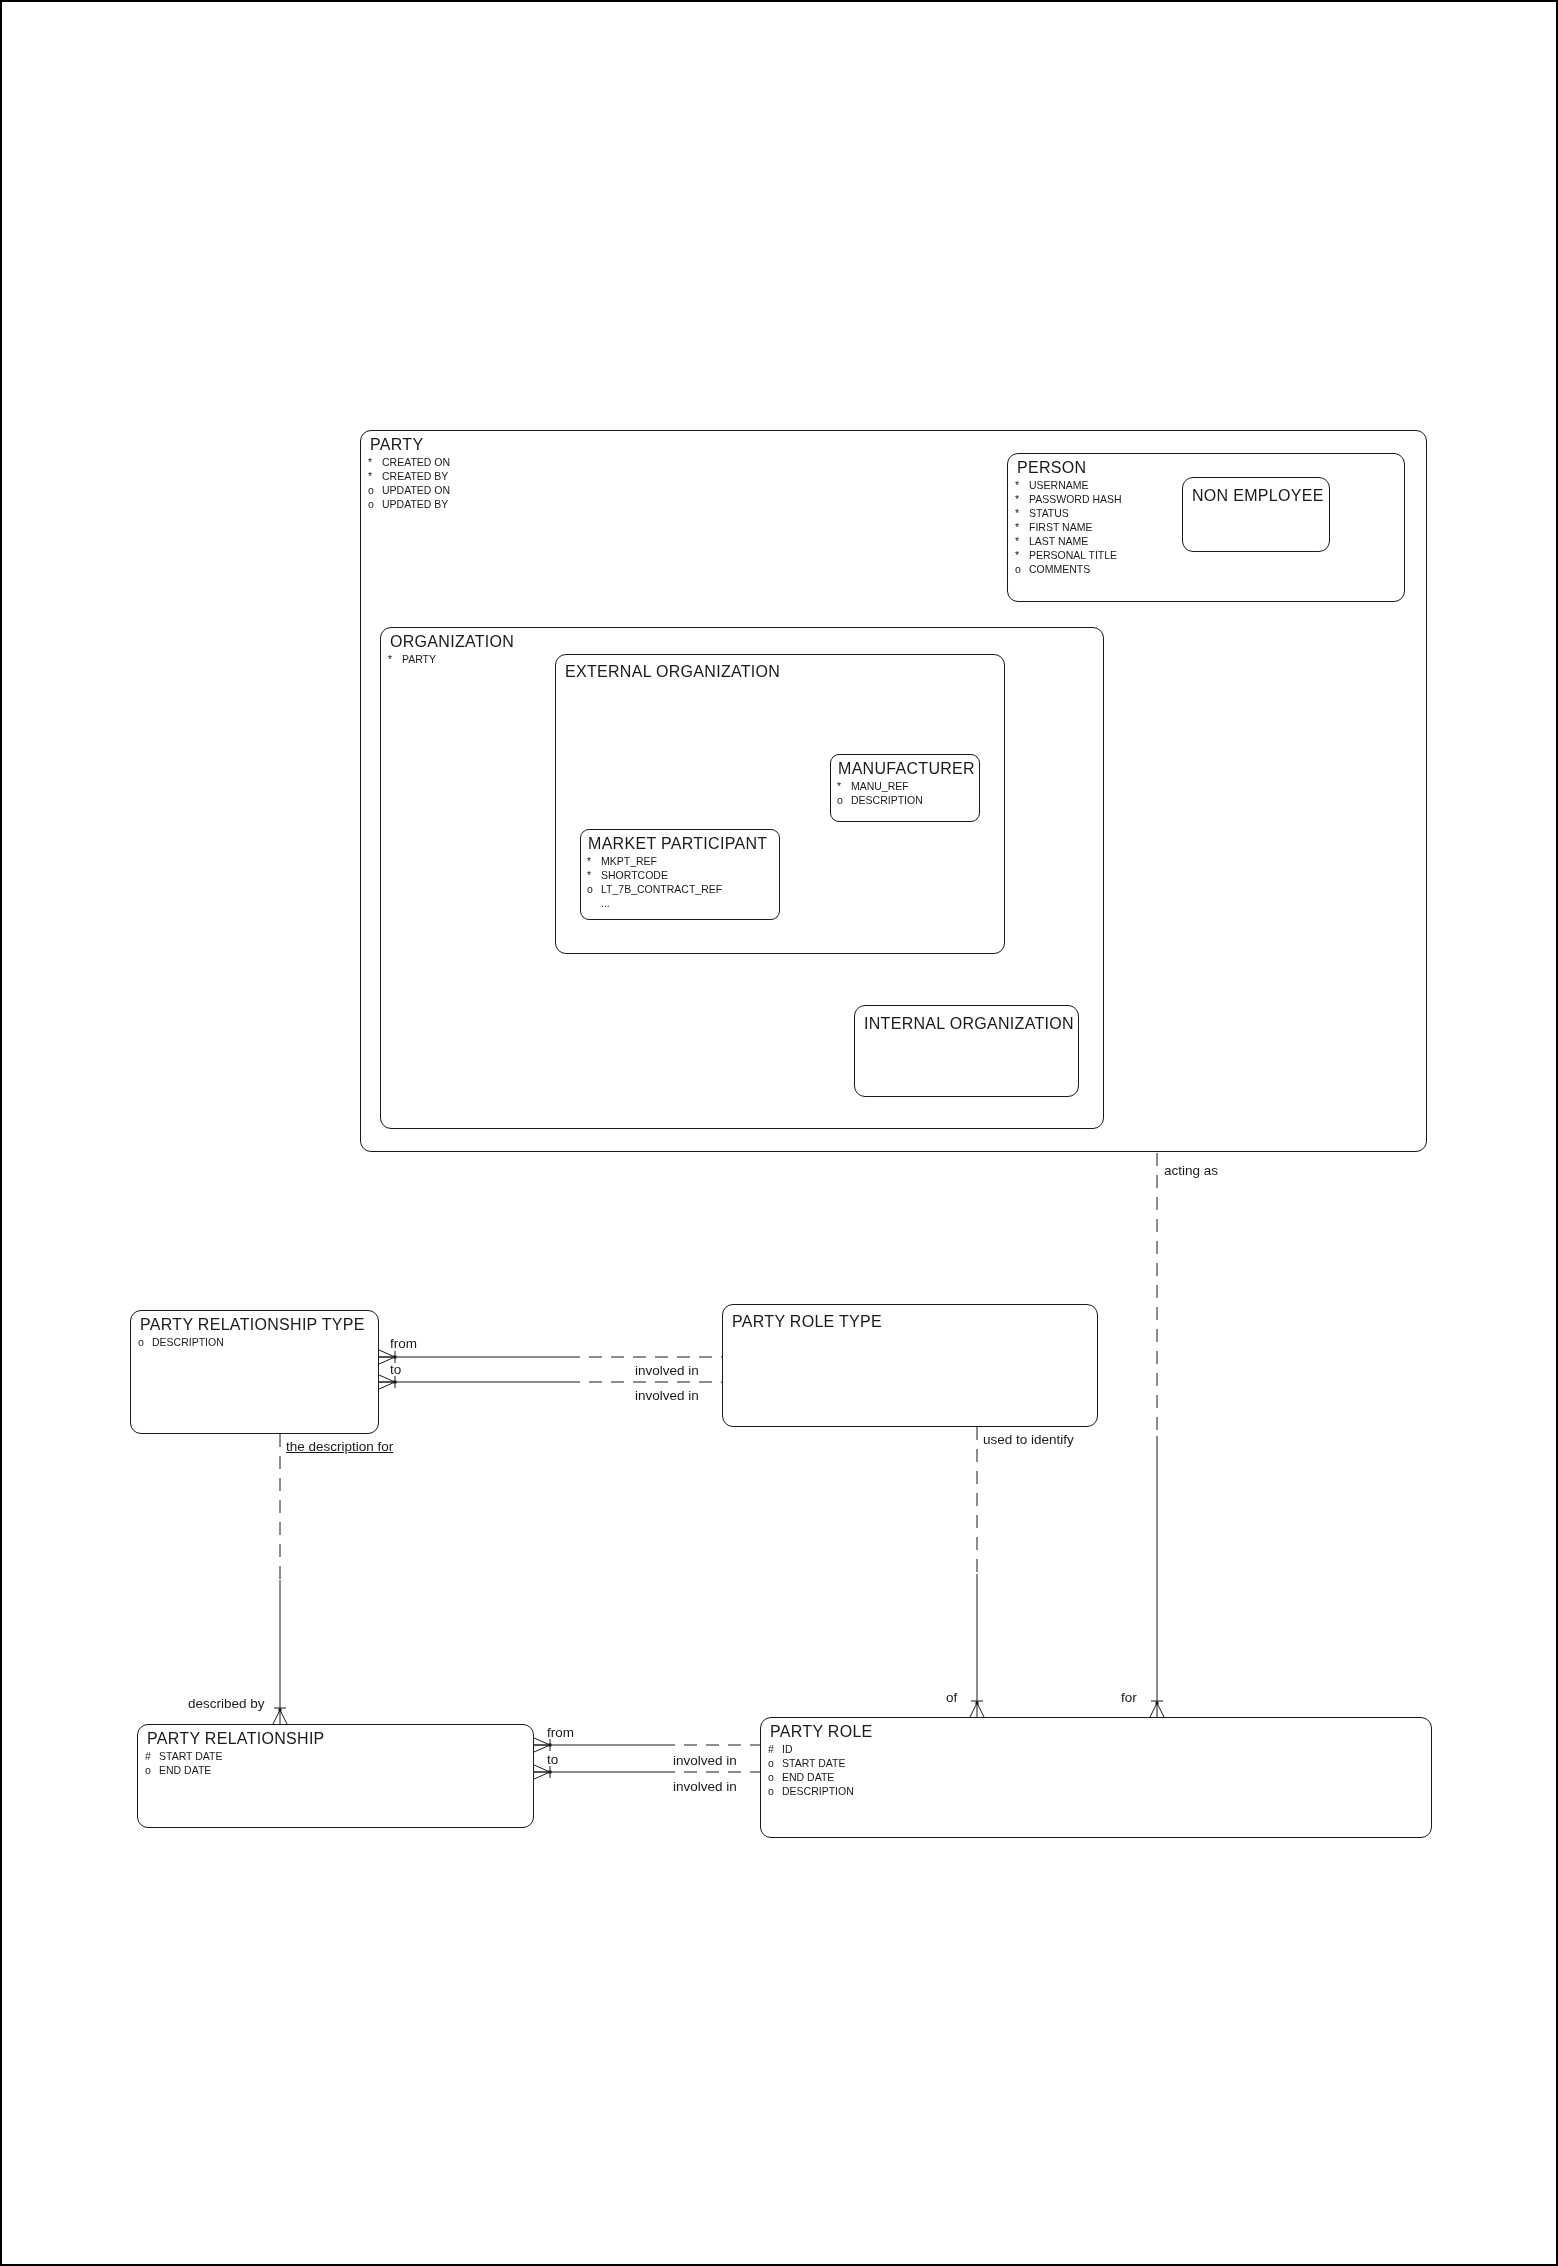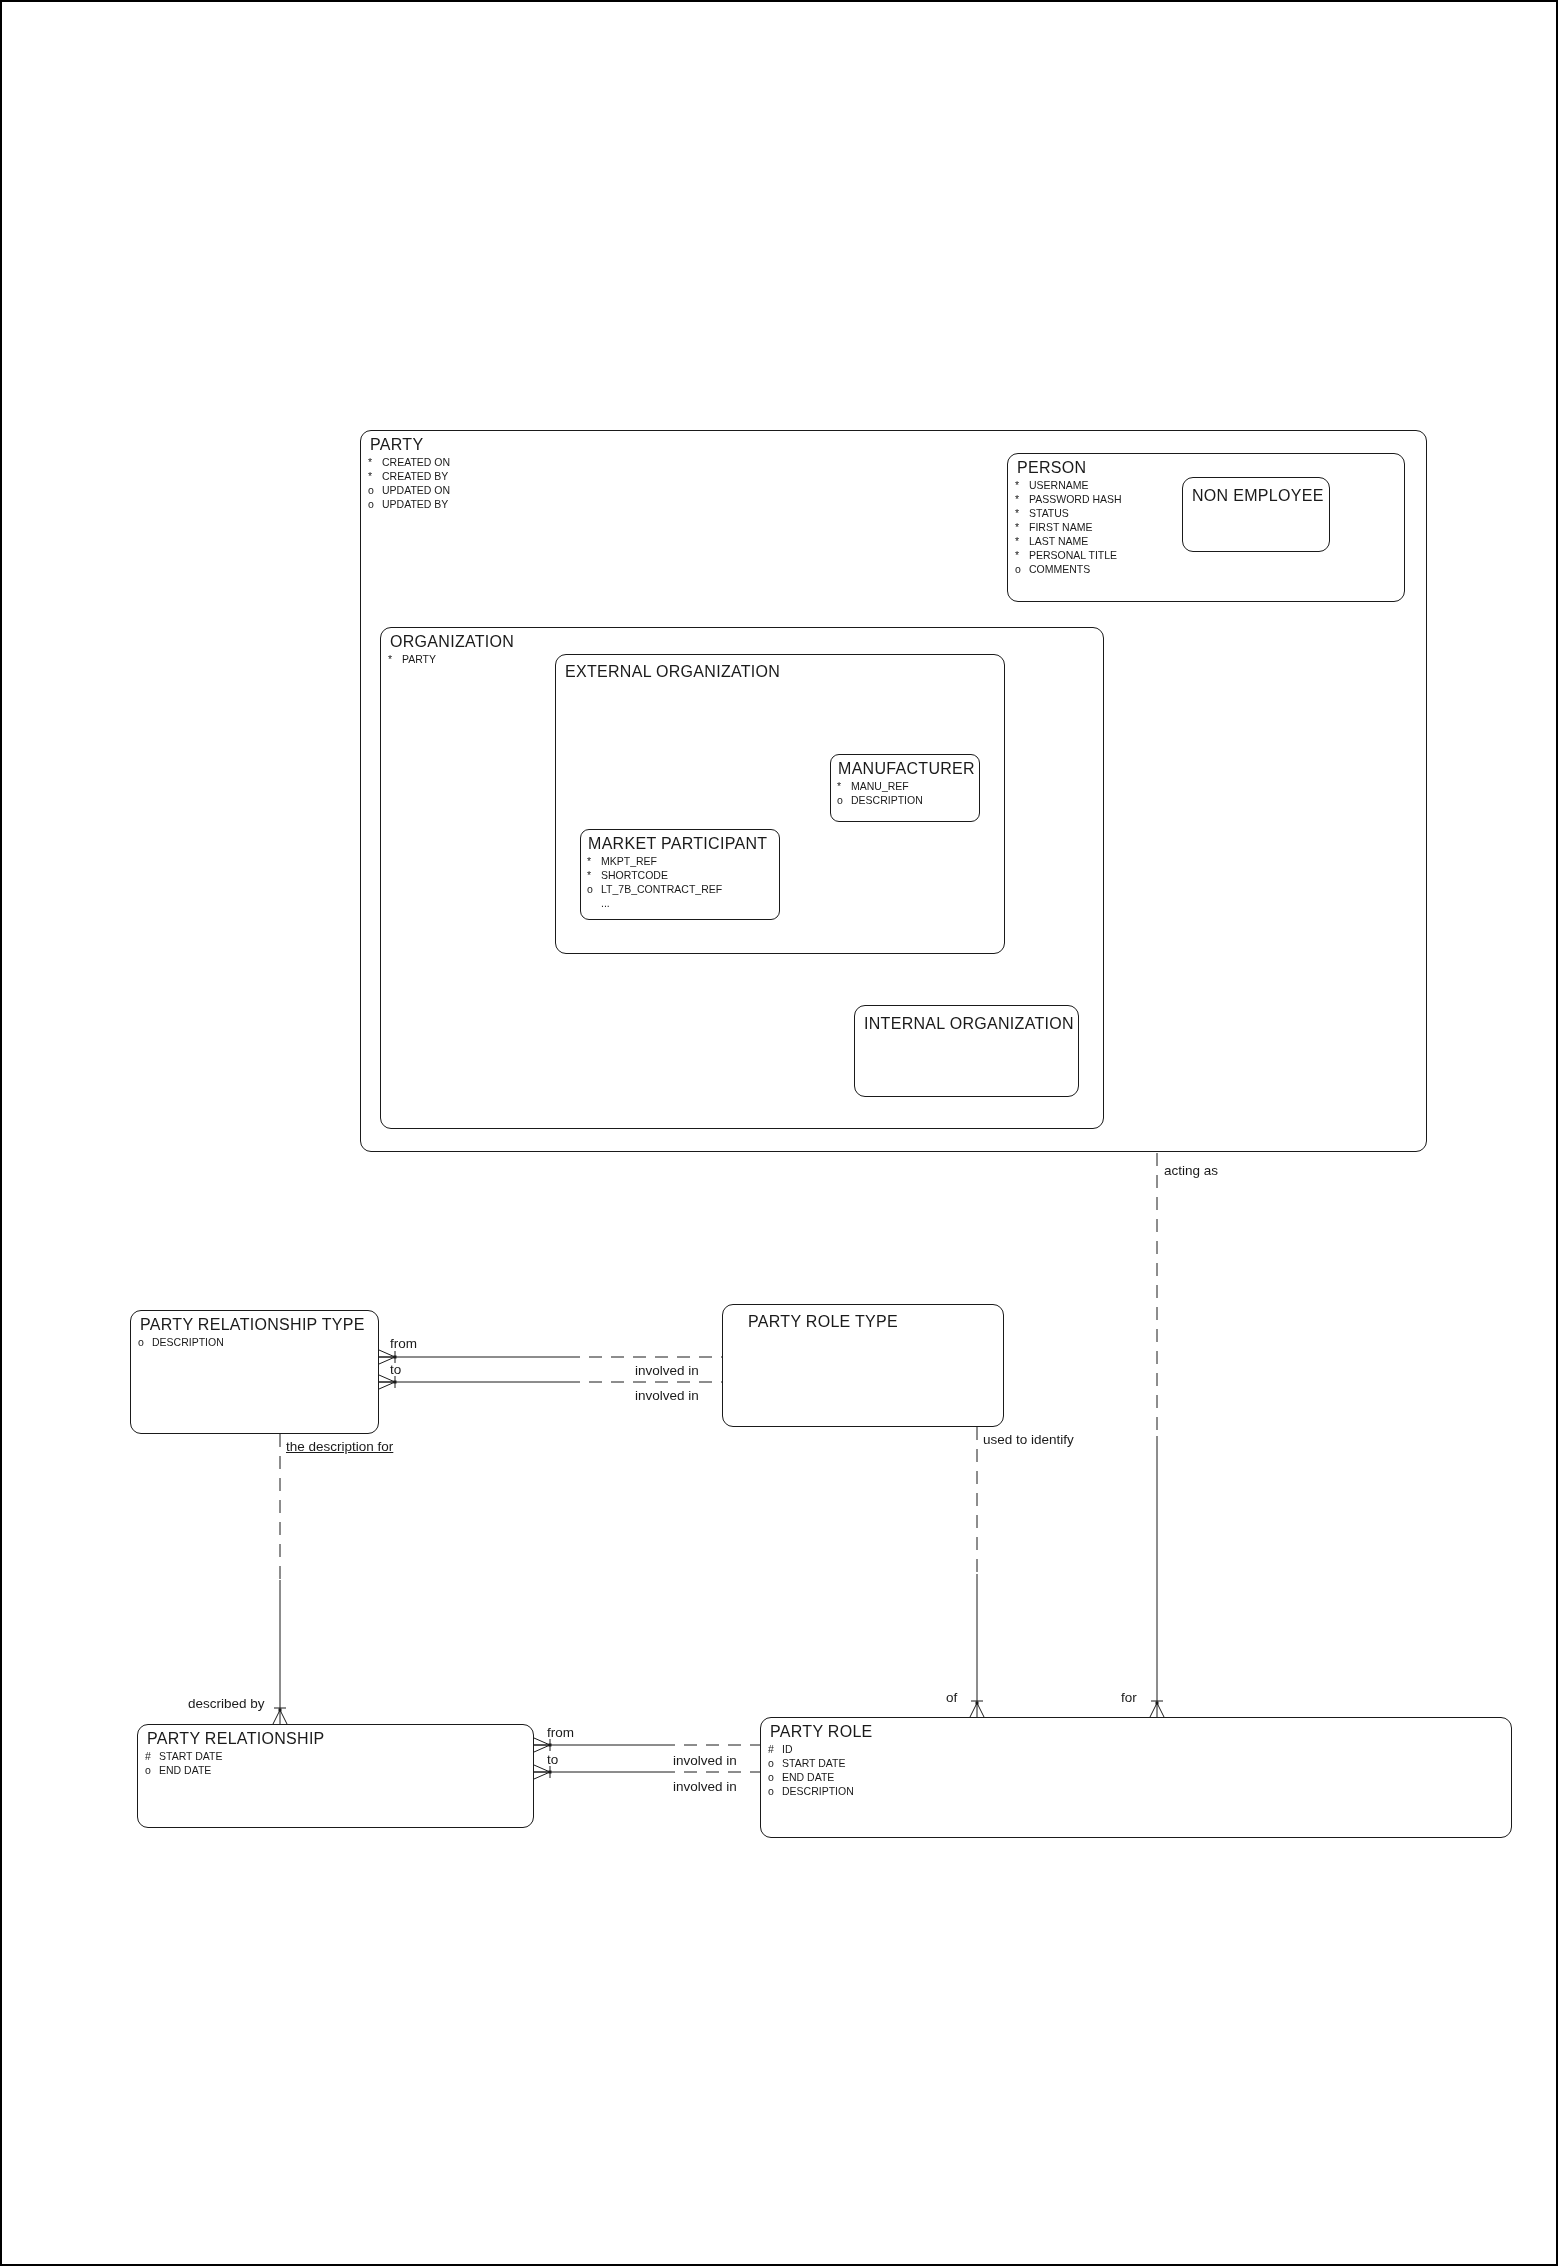--- a/index.html
+++ b/index.html
@@ -232,39 +232,39 @@
   <div class="ent" style="left:128px;top:1308px;width:249px;height:124px;">
     <div class="title">PARTY RELATIONSHIP TYPE</div>
     <div class="attrs">
       <div class="attr">
           <span class="am">o</span>
           <span>DESCRIPTION</span>
         </div>
     </div>
   </div>
 
-  <div class="ent" style="left:720px;top:1302px;width:282px;height:123px;padding-left:16px;">
+  <div class="ent" style="left:720px;top:1302px;width:376px;height:123px;">
     <div class="title" style="padding-top:8px;">PARTY ROLE TYPE</div>
   </div>
 
   <div class="ent" style="left:135px;top:1722px;width:397px;height:104px;">
     <div class="title">PARTY RELATIONSHIP</div>
     <div class="attrs">
       <div class="attr">
           <span class="am">#</span>
           <span>START DATE</span>
         </div>
       <div class="attr">
           <span class="am">o</span>
           <span>END DATE</span>
         </div>
     </div>
   </div>
 
-  <div class="ent" style="left:758px;top:1715px;width:752px;height:121px;">
+  <div class="ent" style="left:758px;top:1715px;width:672px;height:121px;">
     <div class="title">PARTY ROLE</div>
     <div class="attrs">
       <div class="attr">
           <span class="am">#</span>
           <span>ID</span>
         </div>
       <div class="attr">
           <span class="am">o</span>
           <span>START DATE</span>
         </div>

